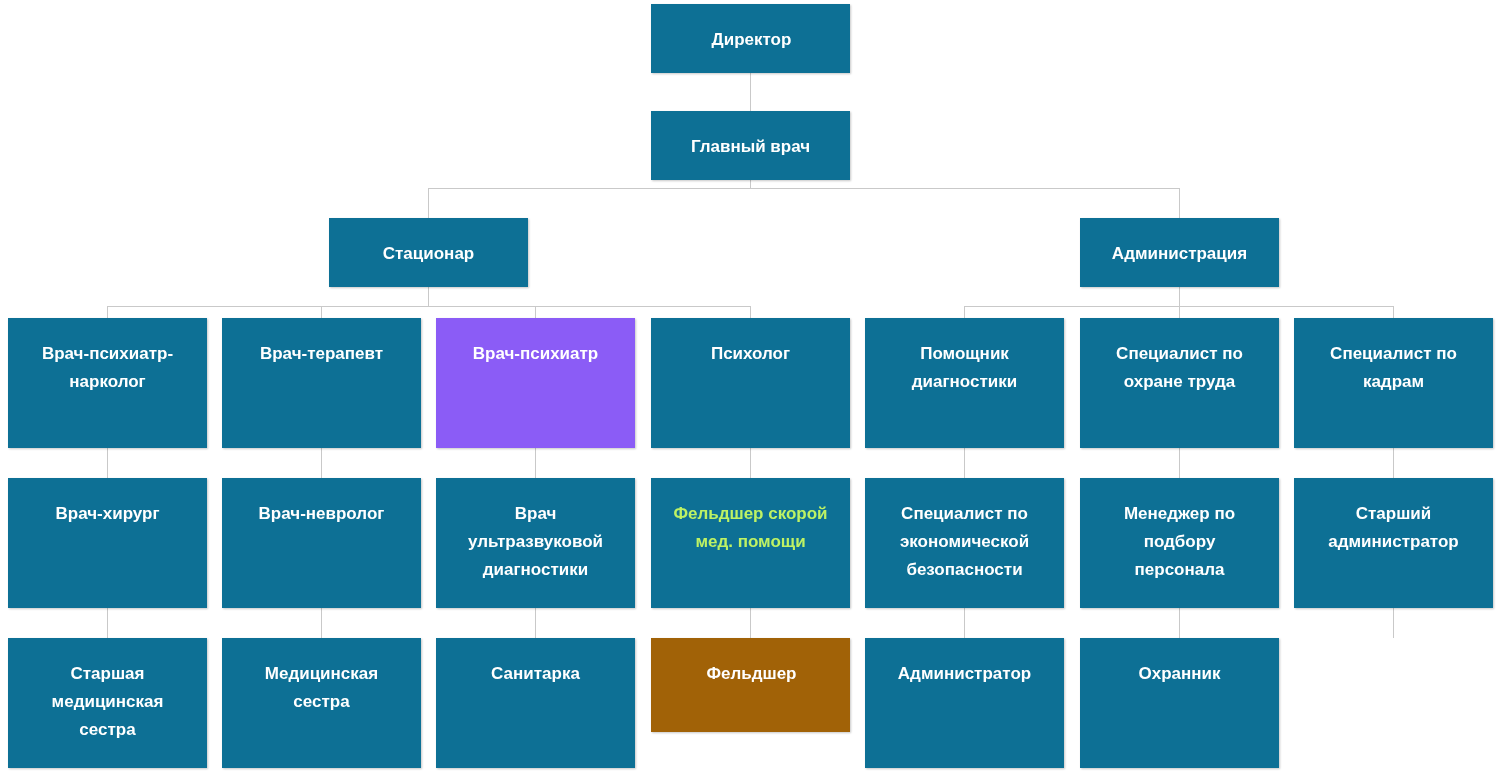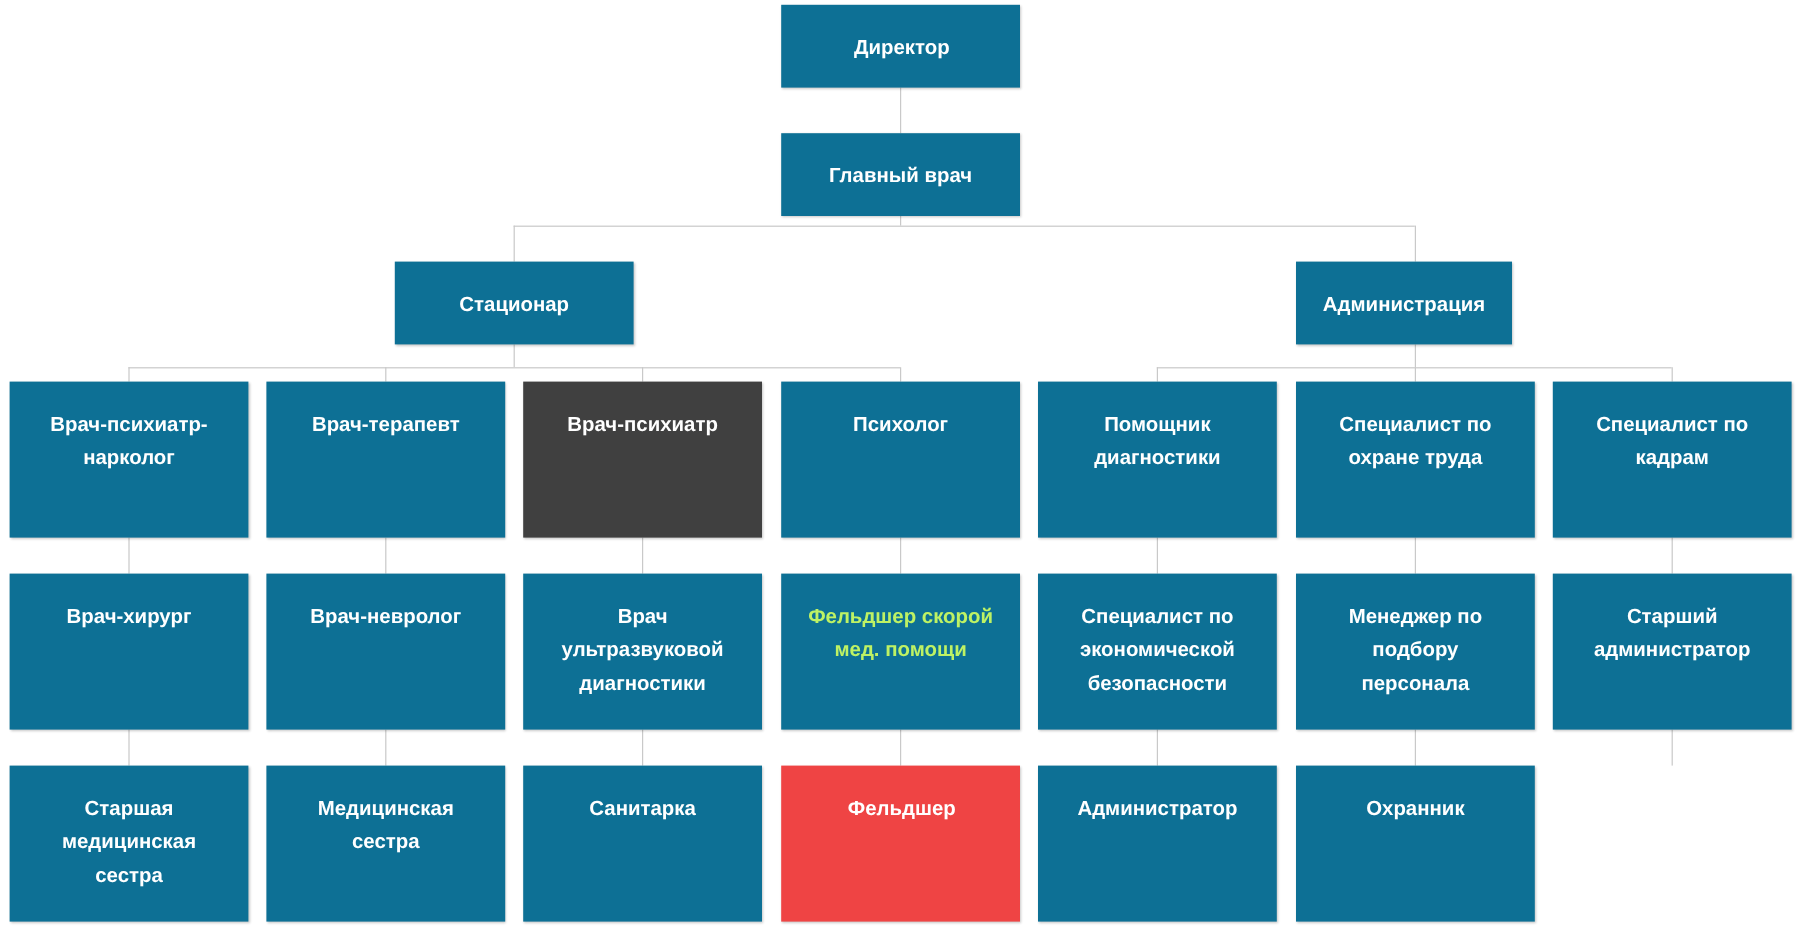--- a/index.html
+++ b/index.html
@@ -68,31 +68,31 @@
     <div class="conn v" style="left: 1393px; top: 608px; background: rgb(201, 201, 201); height: 30px;"></div>
     <div class="node" style="left: 651px; top: 4px; width: 199px; height: 69px; background: rgb(13, 112, 149); color: rgb(255, 255, 255); padding-left: 12px;">
       <span class="lbl">Директор</span>
     </div>
     <div class="node" style="left: 651px; top: 111px; width: 199px; height: 69px; background: rgb(13, 112, 149); color: rgb(255, 255, 255);">
       <span class="lbl">Главный врач</span>
     </div>
     <div class="node" style="left: 329px; top: 218px; width: 199px; height: 69px; background: rgb(13, 112, 149); color: rgb(255, 255, 255);">
       <span class="lbl">Стационар</span>
     </div>
-    <div class="node" style="left: 1080px; top: 218px; width: 180px; height: 69px; background: rgb(13, 112, 149); color: rgb(255, 255, 255);">
+    <div class="node" style="left: 1080px; top: 218px; width: 199px; height: 69px; background: rgb(13, 112, 149); color: rgb(255, 255, 255);">
       <span class="lbl">Администрация</span>
     </div>
     <div class="node" style="left: 8px; top: 318px; width: 199px; height: 130px; background: rgb(13, 112, 149); color: rgb(255, 255, 255);">
       <span class="lbl">Врач-психиатр-
 нарколог</span>
     </div>
     <div class="node" style="left: 222px; top: 318px; width: 199px; height: 130px; background: rgb(13, 112, 149); color: rgb(255, 255, 255);">
       <span class="lbl">Врач-терапевт</span>
     </div>
-    <div class="node" style="left: 436px; top: 318px; width: 199px; height: 130px; background: #404040; color: rgb(255, 255, 255);">
+    <div class="node" style="left: 436px; top: 318px; width: 199px; height: 130px; background: #8b5cf6; color: rgb(255, 255, 255);">
       <span class="lbl">Врач-психиатр</span>
     </div>
     <div class="node" style="left: 651px; top: 318px; width: 199px; height: 130px; background: rgb(13, 112, 149); color: rgb(255, 255, 255);">
       <span class="lbl">Психолог</span>
     </div>
     <div class="node" style="left: 865px; top: 318px; width: 199px; height: 130px; background: rgb(13, 112, 149); color: rgb(255, 255, 255);">
       <span class="lbl">Помощник
 диагностики</span>
     </div>
     <div class="node" style="left: 1080px; top: 318px; width: 199px; height: 130px; background: rgb(13, 112, 149); color: rgb(255, 255, 255);">
@@ -137,21 +137,21 @@
 медицинская
 сестра</span>
     </div>
     <div class="node" style="left: 222px; top: 638px; width: 199px; height: 130px; background: rgb(13, 112, 149); color: rgb(255, 255, 255);">
       <span class="lbl">Медицинская
 сестра</span>
     </div>
     <div class="node" style="left: 436px; top: 638px; width: 199px; height: 130px; background: rgb(13, 112, 149); color: rgb(255, 255, 255);">
       <span class="lbl">Санитарка</span>
     </div>
-    <div class="node" style="left: 651px; top: 638px; width: 199px; height: 130px; background: #ef4444; color: rgb(255, 255, 255); padding-left: 12px;">
+    <div class="node" style="left: 651px; top: 638px; width: 199px; height: 94px; background: #a16207; color: rgb(255, 255, 255); padding-left: 12px;">
       <span class="lbl">Фельдшер</span>
     </div>
     <div class="node" style="left: 865px; top: 638px; width: 199px; height: 130px; background: rgb(13, 112, 149); color: rgb(255, 255, 255);">
       <span class="lbl">Администратор</span>
     </div>
     <div class="node" style="left: 1080px; top: 638px; width: 199px; height: 130px; background: rgb(13, 112, 149); color: rgb(255, 255, 255);">
       <span class="lbl">Охранник</span>
     </div>
   </div>
 

